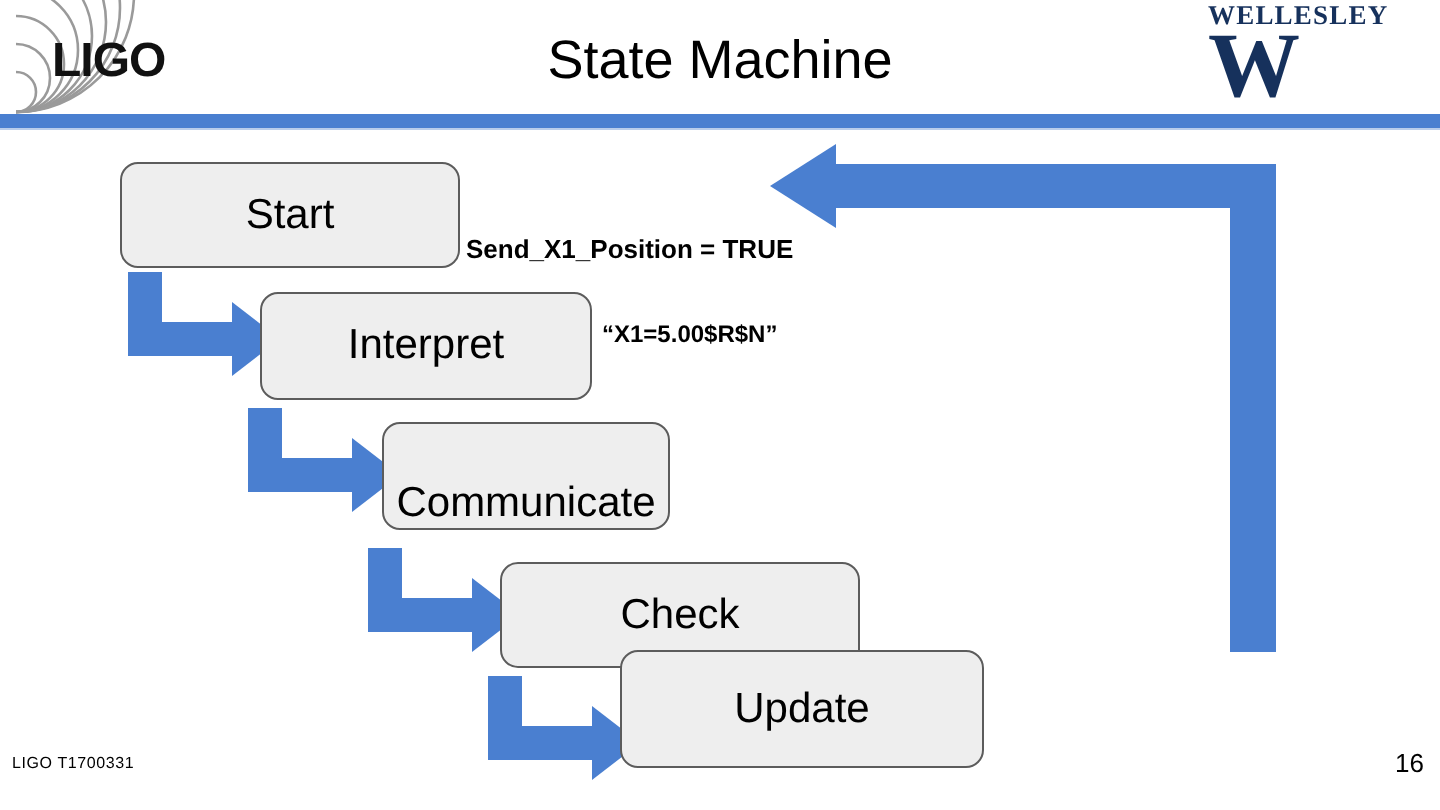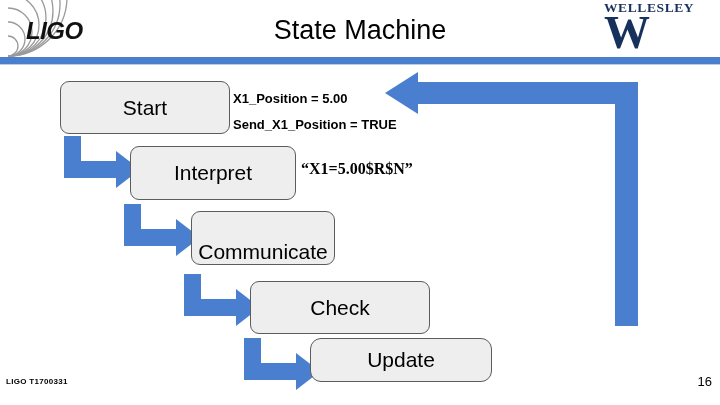--- a/index.html
+++ b/index.html
@@ -48,21 +48,20 @@
     white-space: nowrap;
   }
 
   
   .ligo-logo {
     position: absolute;
     left: 2px;
     top: 0px;
     width: 120px;
     height: 57px;
-    font-style: italic;
   }
   .ligo-logo svg { display: block; }
   .ligo-word {
     position: absolute;
     left: 24px;
     top: 17px;
     font-size: 24px;
     font-weight: bold;
     color: #111111;
     letter-spacing: -0.5px;
@@ -113,42 +112,42 @@
   .annot {
     position: absolute;
     font-family: "Liberation Sans", sans-serif;
     font-size: 13px;
     font-weight: bold;
     color: #000000;
     white-space: nowrap;
   }
   .annot-quoted {
     position: absolute;
-    font-family: Liberation Serif, serif;
-    font-size: 16px;
+    font-family: Liberation Sans, sans-serif;
+    font-size: 12px;
     font-weight: bold;
     color: #000000;
     white-space: nowrap;
   }
 
   
   .elbow { position: absolute; }
   .elbow svg { display: block; }
 
   
   .feedback { position: absolute; left: 370px; top: 64px; }
   .feedback svg { display: block; }
 
   
   .footer-doc {
     position: absolute;
     left: 6px;
     top: 377px;
     font-size: 8px;
-    font-weight: bold;
+    font-weight: normal;
     color: #000000;
     letter-spacing: 0.3px;
   }
   .footer-page {
     position: absolute;
     right: 8px;
     top: 374px;
     font-size: 13px;
     color: #000000;
   }
@@ -247,24 +246,23 @@
   </div>
 
   <div class="state-box" style="left:191px; top:211px; width:144px; height:54px;align-items:flex-end;">
     <span>Communicate</span>
   </div>
 
   <div class="state-box" style="left:250px; top:281px; width:180px; height:53px;">
     <span>Check</span>
   </div>
 
-  <div class="state-box" style="left:310px; top:338px; width:182px; height:44px;border-radius:11px;">
+  <div class="state-box" style="left:310px; top:325px; width:182px; height:59px;">
     <span>Update</span>
   </div>
 
-  <div class="annot" style="left:233px; top:91px;">X1_Position = 5.00</div>
   <div class="annot" style="left:233px; top:117px;">Send_X1_Position = TRUE</div>
   <div class="annot-quoted" style="left:301px; top:160px;">“X1=5.00$R$N”</div>
 
   <div class="footer-doc">LIGO T1700331</div>
   <div class="footer-page">16</div>
 
 </div>
 
 </body></html>

